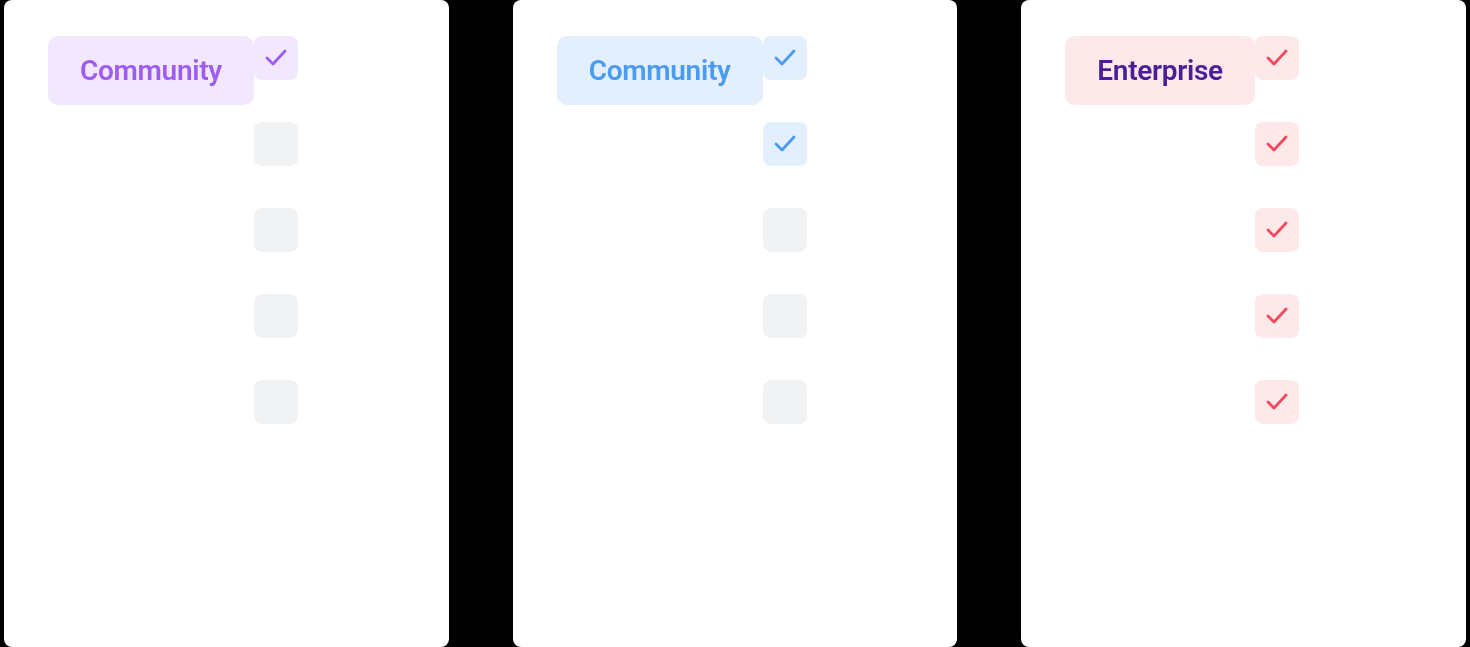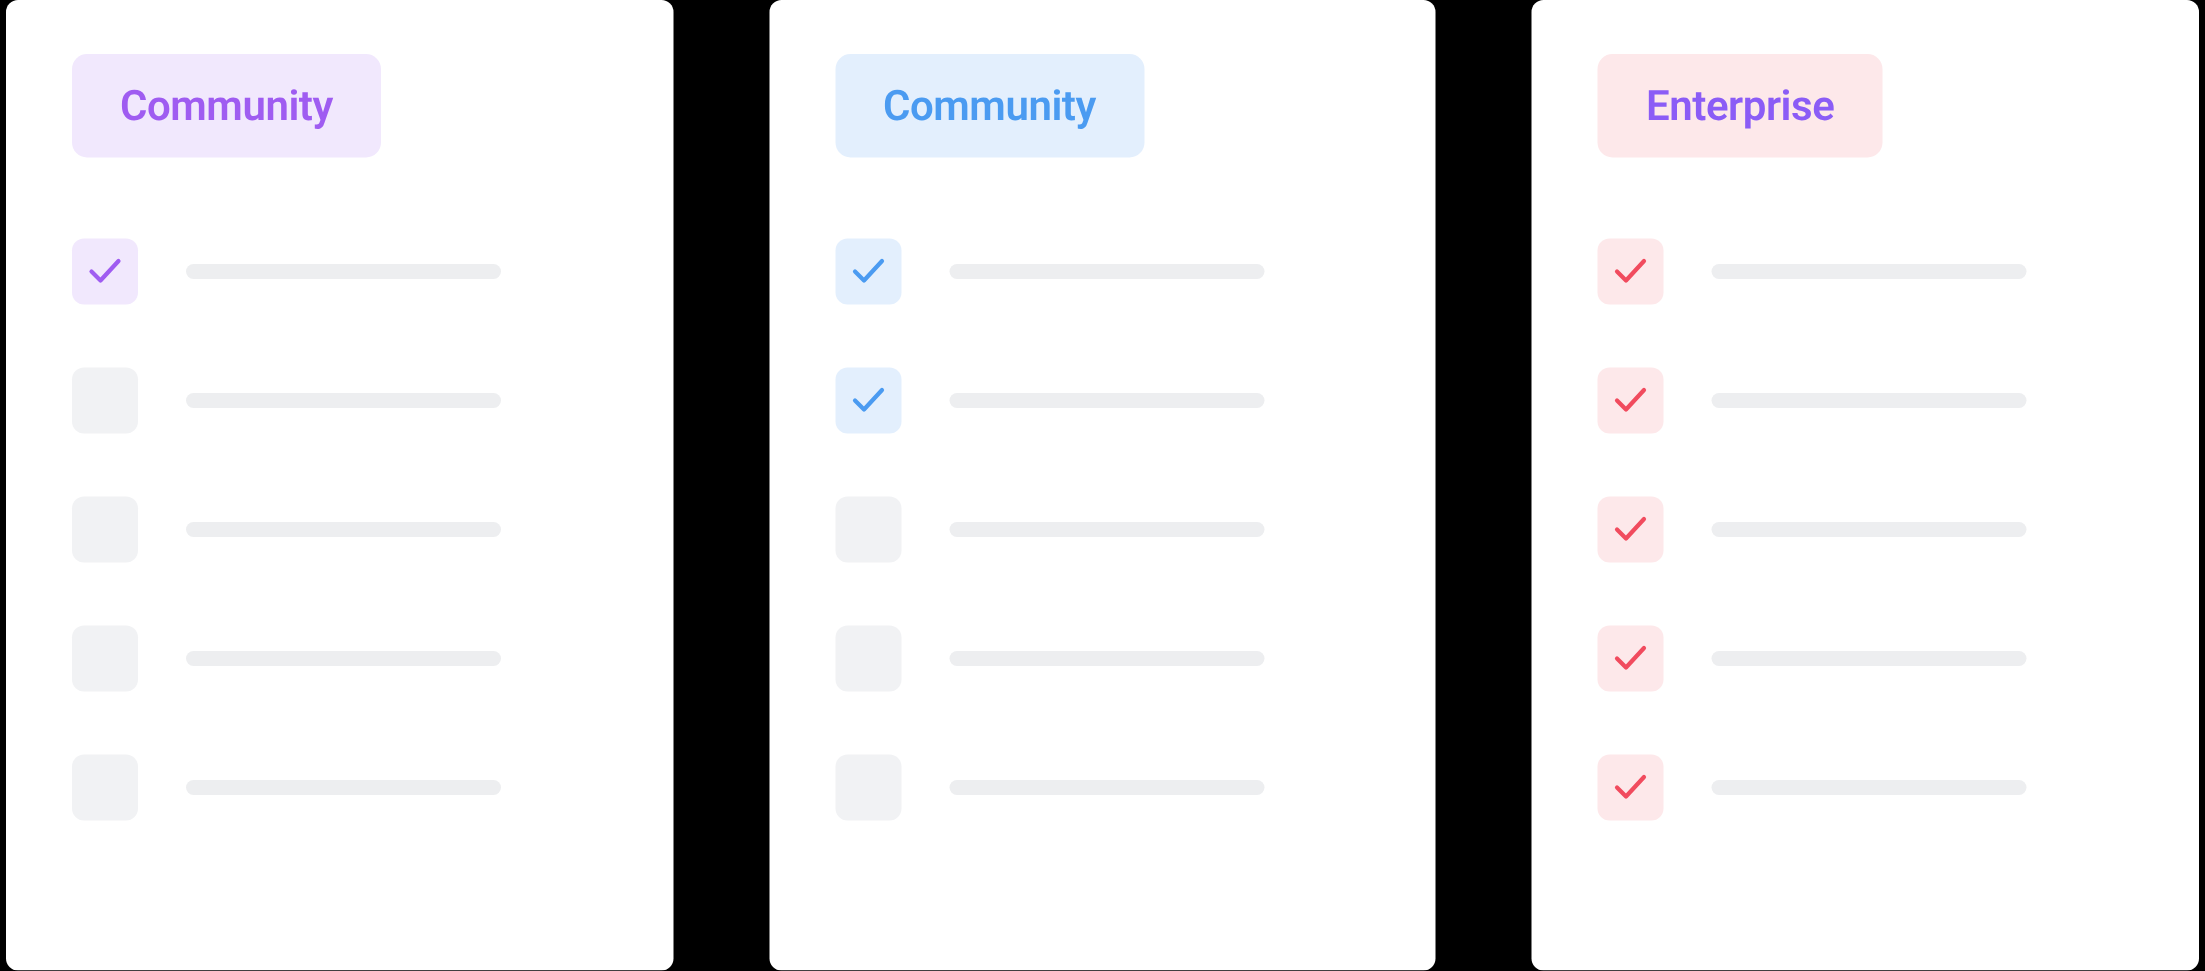--- a/index.html
+++ b/index.html
@@ -16,21 +16,21 @@
       gap: 64px;
       padding: 0 4px;
       align-items: stretch;
     }
     .tier-card {
       background: #fff;
       border-radius: 8px;
       flex: 1;
       padding: 36px 44px 36px 44px;
       display: flex;
-      flex-direction: column;
+      flex-direction: row;
     }
     .tier-badge {
       display: inline-block;
       padding: 18px 32px;
       border-radius: 10px;
       font-size: 28px;
       font-weight: 600;
       margin-bottom: 54px;
       align-self: flex-start;
       letter-spacing: -0.3px;
@@ -38,21 +38,21 @@
     .tier-badge.community {
       background: #f1e8fd;
       color: #9f5cf1;
     }
     .tier-badge.business {
       background: #e3effd;
       color: #4b9bf1;
     }
     .tier-badge.enterprise {
       background: #fde8ea;
-      color: #8b5cf6;
+      color: #4c1d95;
     }
     .feature-list {
       display: flex;
       flex-direction: column;
       gap: 42px;
     }
     .feature-row {
       display: flex;
       align-items: center;
       gap: 32px;

